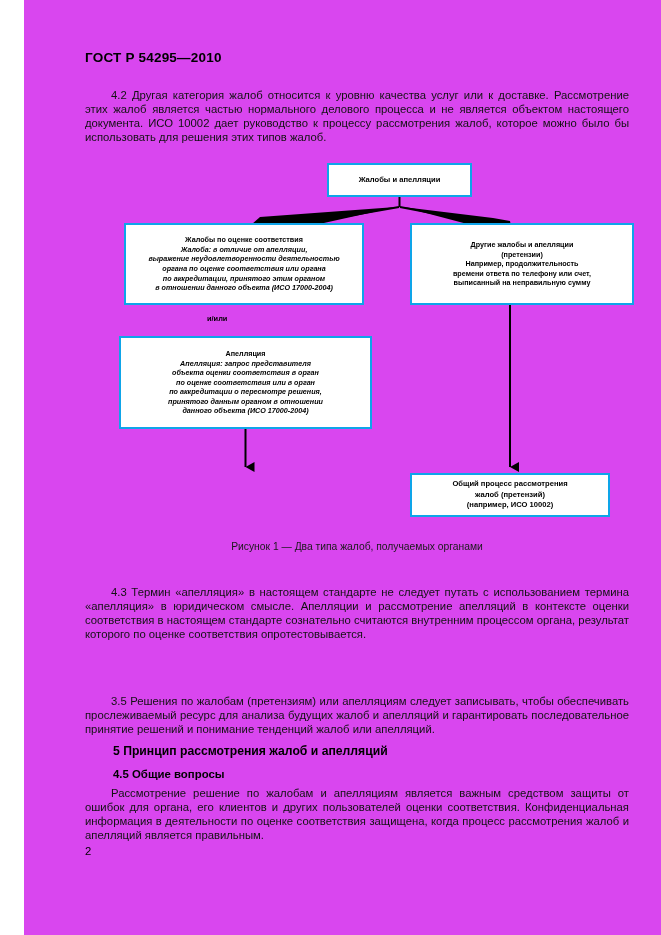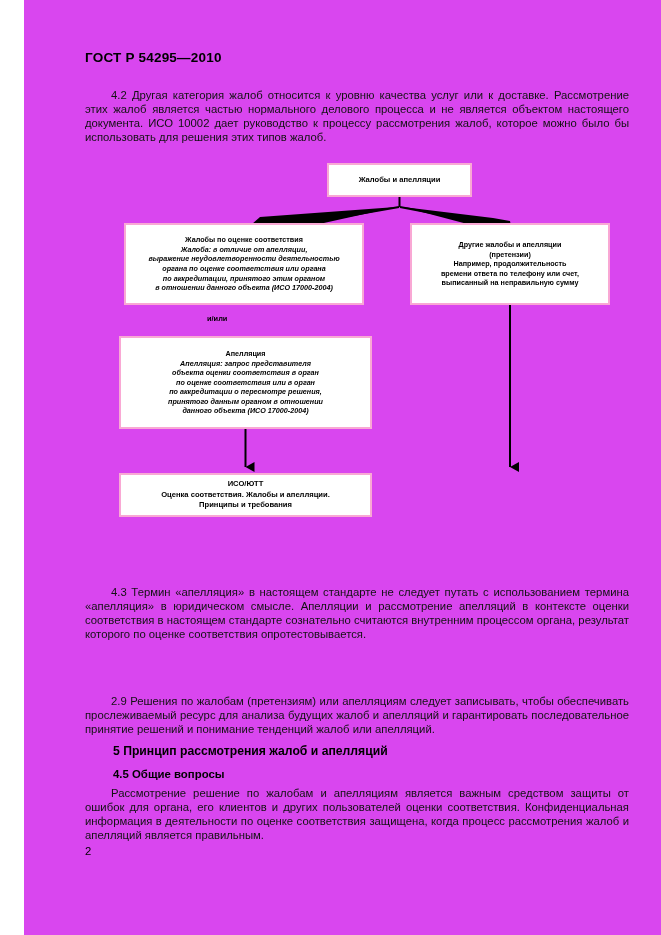--- a/index.html
+++ b/index.html
@@ -82,21 +82,21 @@
   }
   .chart svg {
     position: absolute;
     left: 0; top: 0;
     width: 661px;
     height: 375px;
   }
   .node {
     position: absolute;
     box-sizing: border-box;
-    border: 2px solid #f9a8d4;
+    border: 2px solid #0ea5e9;
     background: #fff;
     display: flex;
     flex-direction: column;
     align-items: center;
     justify-content: center;
     text-align: center;
     font-size: 7.2px;
     line-height: 9.6px;
     font-weight: bold;
     padding: 15px 5px;
@@ -105,21 +105,21 @@
   .node .ital { font-style: italic; }
 
   #node-root {
     left: 303px; top: 8px; width: 145px; height: 32px;
     font-size: 7.6px;
   }
   #node-assessment-complaints {
     left: 100px; top: 68px; width: 240px; height: 82px;
   }
   #node-other-complaints {
-    left: 386px; top: 68px; width: 200px; height: 82px;
+    left: 386px; top: 68px; width: 224px; height: 82px;
   }
   #node-appeal {
     left: 95px; top: 181px; width: 253px; height: 93px;
   }
   #node-iso-iec {
     left: 95px; top: 318px; width: 253px; height: 44px;
     font-size: 7.6px; line-height: 10.4px;
   }
   #node-general-process {
     left: 386px; top: 318px; width: 200px; height: 44px;
@@ -213,38 +213,39 @@
     <div class="node" id="node-appeal">
       <span class="ln">Апелляция</span>
       <span class="ln ital">Апелляция: запрос представителя</span>
       <span class="ln ital">объекта оценки соответствия в орган</span>
       <span class="ln ital">по оценке соответствия или в орган</span>
       <span class="ln ital">по аккредитации о пересмотре решения,</span>
       <span class="ln ital">принятого данным органом в отношении</span>
       <span class="ln ital">данного объекта (ИСО 17000-2004)</span>
     </div>
 
-    <div class="node" id="node-iso-iec">
-      <span class="ln">ИСО/ЮТТ</span>
-      <span class="ln">Оценка соответствия. Жалобы и апелляции.</span>
-      <span class="ln">Принципы и требования</span>
-    </div>
-
+
+    <div class="node" id="node-general-process">
+      <span class="ln">Общий процесс рассмотрения</span>
+      <span class="ln">жалоб (претензий)</span>
+      <span class="ln">(например, ИСО 10002)</span>
+    </div>
   </div>
 
   <div class="fig-caption">
+    <div>Рисунок 1 — Два типа жалоб, получаемых органами</div>
   </div>
 
   <div class="body-text para-43">
     <p>4.3 Термин «апелляция» в настоящем стандарте не следует путать с использованием термина «апелляция» в юридическом смысле. Апелляции и рассмотрение апелляций в контексте оценки соответствия в настоящем стандарте сознательно считаются внутренним процессом органа, результат которого по оценке соответствия опротестовывается.</p>
   </div>
 
 
   <div class="body-text para-45">
-    <p>2.9 Решения по жалобам (претензиям) или апелляциям следует записывать, чтобы обеспечивать прослеживаемый ресурс для анализа будущих жалоб и апелляций и гарантировать последовательное принятие решений и понимание тенденций жалоб или апелляций.</p>
+    <p>3.5 Решения по жалобам (претензиям) или апелляциям следует записывать, чтобы обеспечивать прослеживаемый ресурс для анализа будущих жалоб и апелляций и гарантировать последовательное принятие решений и понимание тенденций жалоб или апелляций.</p>
   </div>
 
   <h2 class="heading">5 Принцип рассмотрения жалоб и апелляций</h2>
   <h3 class="subheading">4.5 Общие вопросы</h3>
 
   <div class="body-text para-51-body">
     <p>Рассмотрение решение по жалобам и апелляциям является важным средством защиты от ошибок для органа, его клиентов и других пользователей оценки соответствия. Конфиденциальная информация в деятельности по оценке соответствия защищена, когда процесс рассмотрения жалоб и апелляций является правильным.</p>
   </div>
 
   <div class="page-number">2</div>

